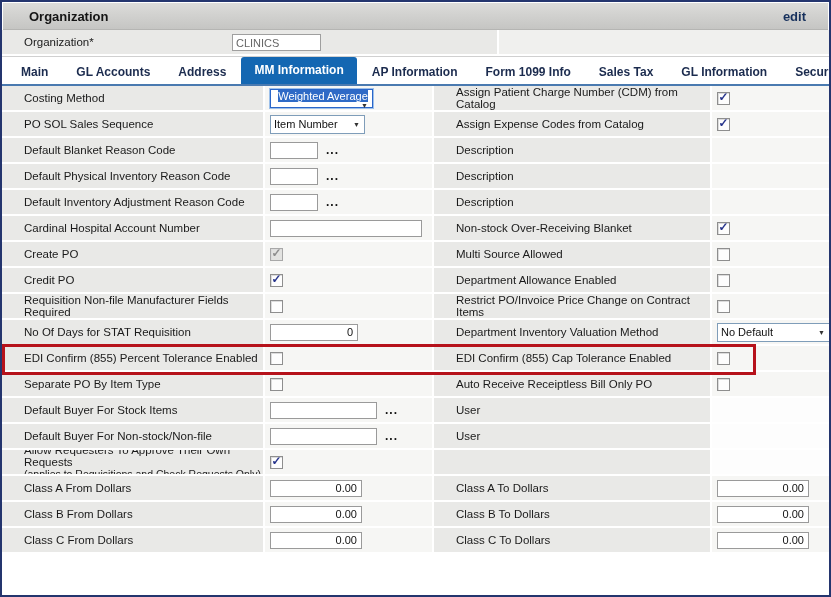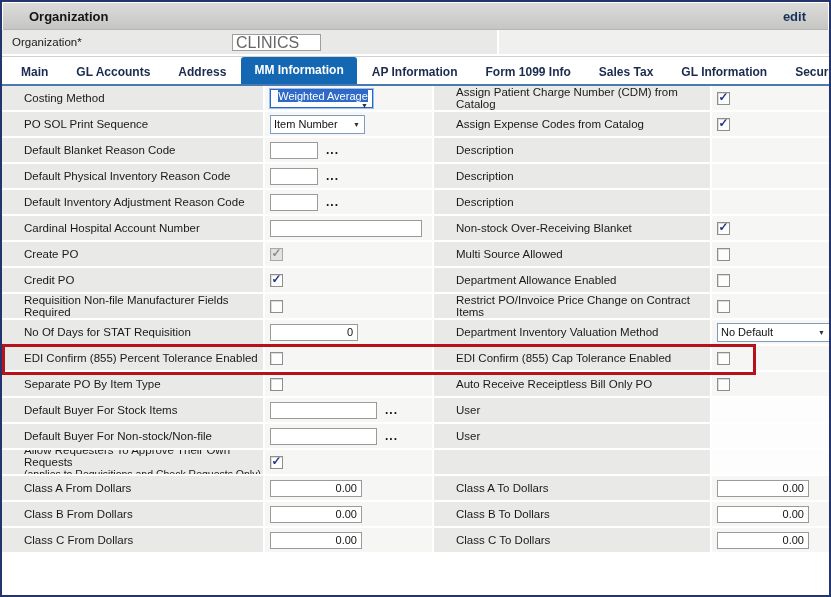--- a/index.html
+++ b/index.html
@@ -21,24 +21,24 @@
   }
   .titlebar .title{ font-size:13px; font-weight:bold; color:#141414; }
   .titlebar .edit{ font-size:13px; font-weight:bold; color:#16305c; cursor:pointer; }
   
   .org-row{
     height:26px; border-bottom:2px solid #fff; background:#e9e9e7;
     position:relative;
   }
   .org-right{ position:absolute; left:497px; right:0; top:0; bottom:0; background:#f0f0ee; }
   .org-sep{ position:absolute; left:495px; width:2px; top:0; bottom:0; background:#fff; }
-  .org-label{ position:absolute; left:10px; top:6px; font-size:11.5px; color:#1a1a1a; }
+  .org-label{ position:absolute; left:22px; top:6px; font-size:11.5px; color:#1a1a1a; }
   .org-input{
     position:absolute; left:230px; top:4px; width:89px; height:17px;
-    border:1px solid #9f9f9f; font-size:16px; color:#666;
+    border:1px solid #9f9f9f; font-size:11px; color:#666;
     padding:0 3px; font-family:"Liberation Sans",sans-serif; background:#fff;
   }
   
   .tabbar{
     height:30px; background:#fff;
     border-top:1px solid #d0d0d0;
     border-bottom:2px solid #4a7ab0;
     display:flex; align-items:flex-end; padding-left:6px; gap:2px;
   }
   .tab{
@@ -137,21 +137,21 @@
         </div>
     <div class="cell lab">Assign Patient Charge Number (CDM) from Catalog</div>
     <div class="cell fld">
           <span class="cb">
             <span class="mark">✓</span>
           </span>
         </div>
   </div>
 
   <div class="row">
-    <div class="cell lab">PO SOL Print Sequence</div>
+    <div class="cell lab">PO SOL Sales Sequence</div>
     <div class="cell fld">
           <div class="sel" style="width: 95px;">
             <span class="seltext">Item Number</span>
             <span class="arrow">▼</span>
           </div>
         </div>
     <div class="cell lab">Assign Expense Codes from Catalog</div>
     <div class="cell fld">
           <span class="cb">
             <span class="mark">✓</span>

